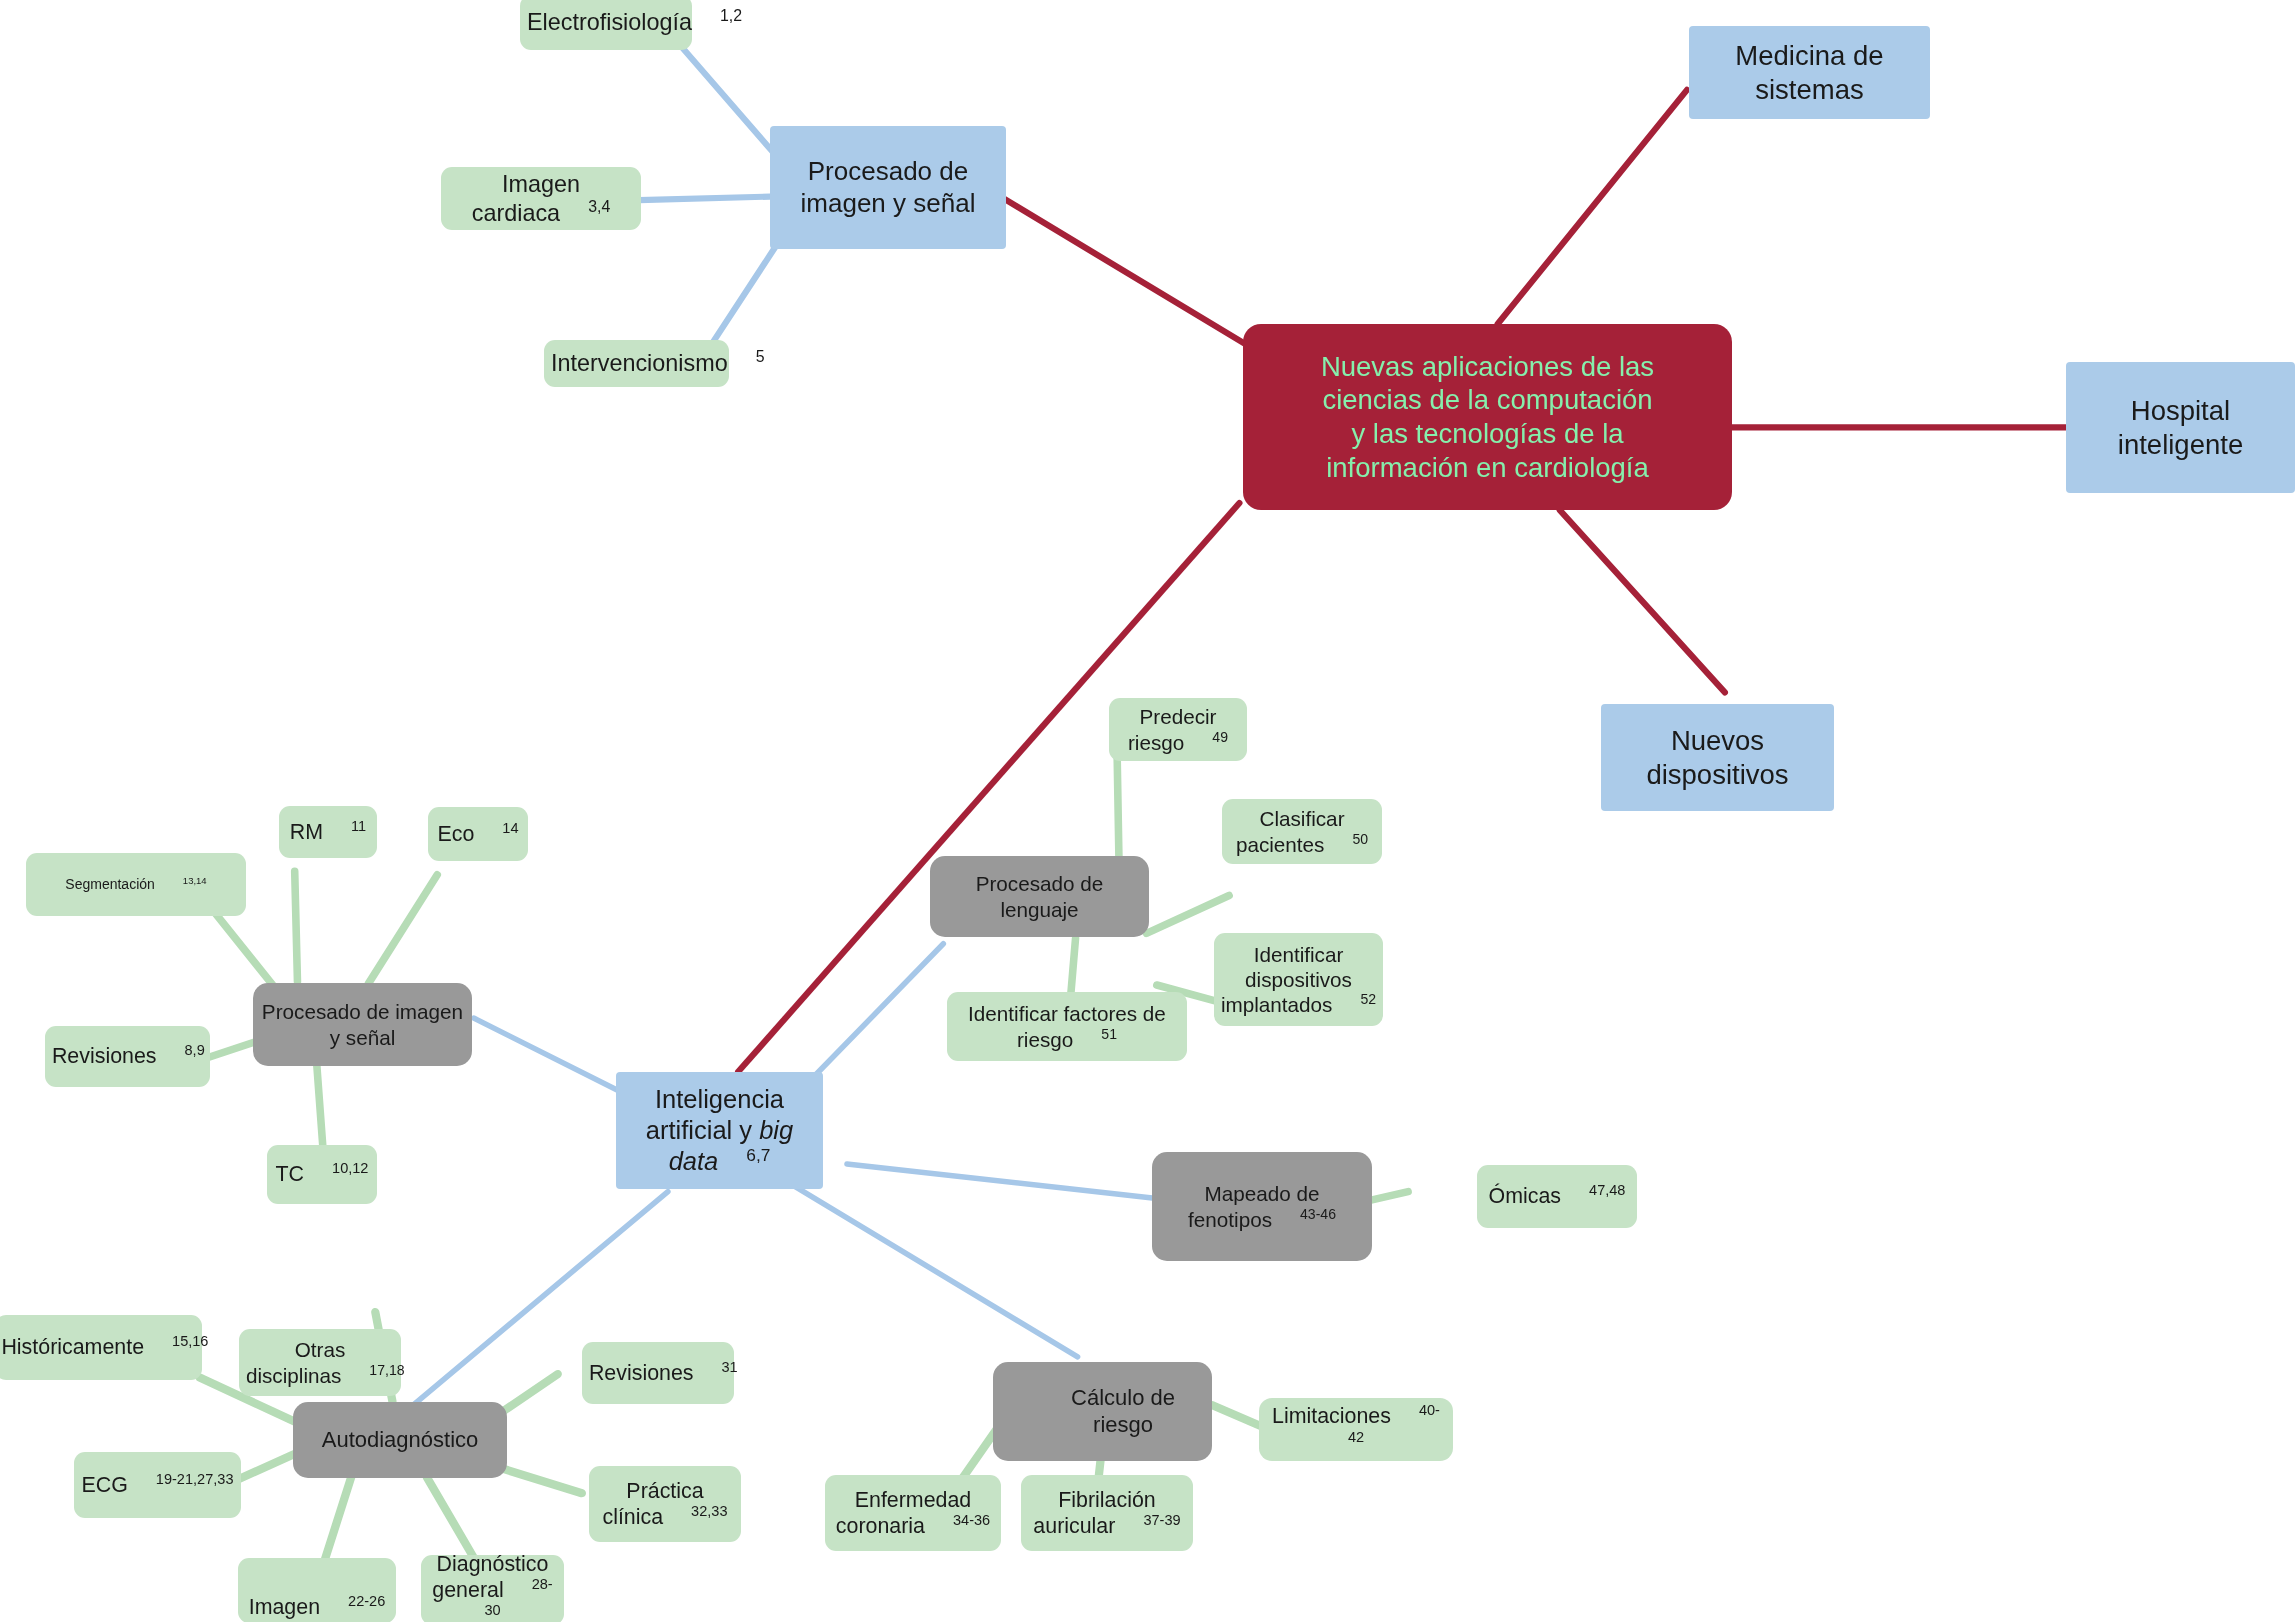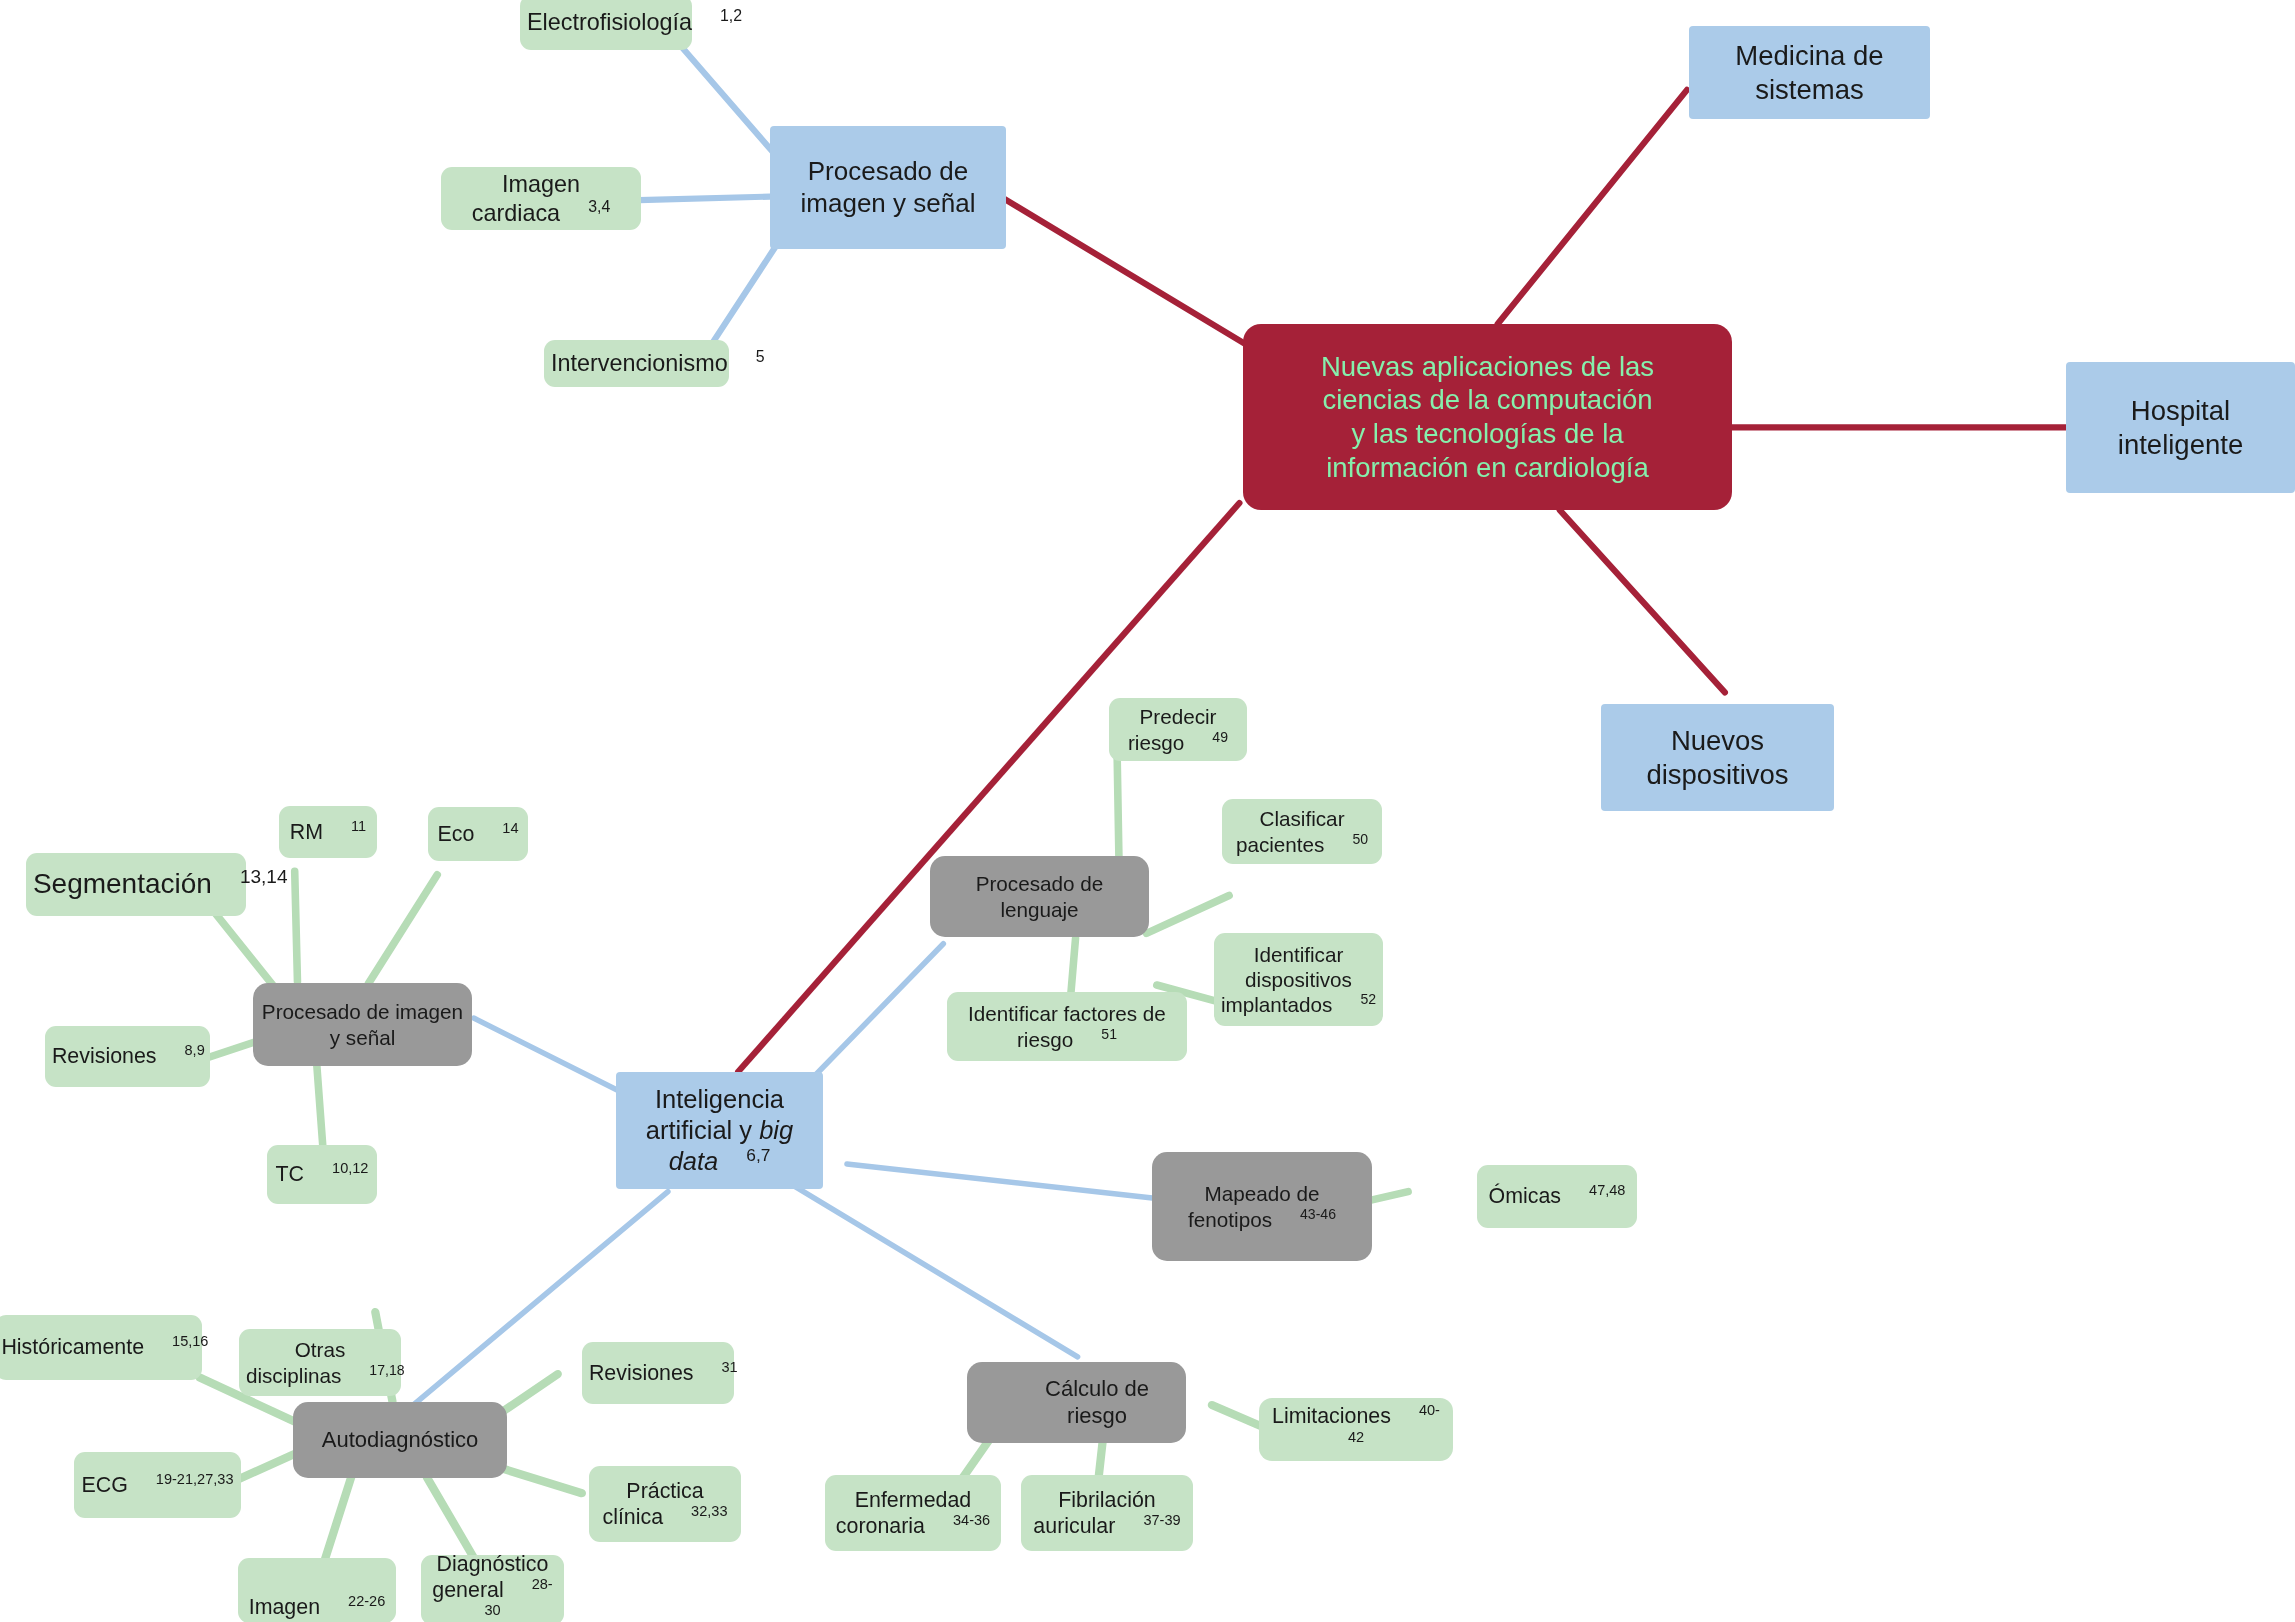--- a/index.html
+++ b/index.html
@@ -202,21 +202,21 @@
       <span>RM</span><sup>11</sup>
     </div>
   </div>
 
   <div class="node n-green" style="left:428px; top:807px; width:100px; height:54px; font-size:21.4px;">
     <div class="node-inner">
       <span>Eco</span><sup>14</sup>
     </div>
   </div>
 
-  <div class="node n-green" style="left:26px; top:853px; width:220px; height:63px; font-size:28px;">
+  <div class="node n-green" style="left:26px; top:853px; width:220px; height:63px; font-size:14px;">
     <div class="node-inner">
       <span>Segmentación</span><sup>13,14</sup>
     </div>
   </div>
 
   <div class="node n-green" style="left:45px; top:1026px; width:165px; height:61px; font-size:21.4px;">
     <div class="node-inner">
       <span>Revisiones</span><sup>8,9</sup>
     </div>
   </div>
@@ -309,21 +309,21 @@
       <span>Imagen</span><sup>22-26</sup>
     </div>
   </div>
 
   <div class="node n-green" style="left:421px; top:1555px; width:143px; height:70px; font-size:21.4px;">
     <div class="node-inner">
       <span>Diagnóstico general</span><sup>28-30</sup>
     </div>
   </div>
 
-  <div class="node n-gray" style="left:967px; top:1362px; width:219px; height:81px; font-size:22px;padding-left:48px;">
+  <div class="node n-gray" style="left:993px; top:1362px; width:219px; height:99px; font-size:22px;padding-left:48px;">
     <div class="node-inner">Cálculo de riesgo</div>
   </div>
 
   <div class="node n-green" style="left:1259px; top:1398px; width:194px; height:63px; font-size:21.4px;border-radius:13px;">
     <div class="node-inner">
       <span>Limitaciones</span><sup>40-42</sup>
     </div>
   </div>
 
   <div class="node n-green" style="left:825px; top:1475px; width:176px; height:76px; font-size:21.4px;">

